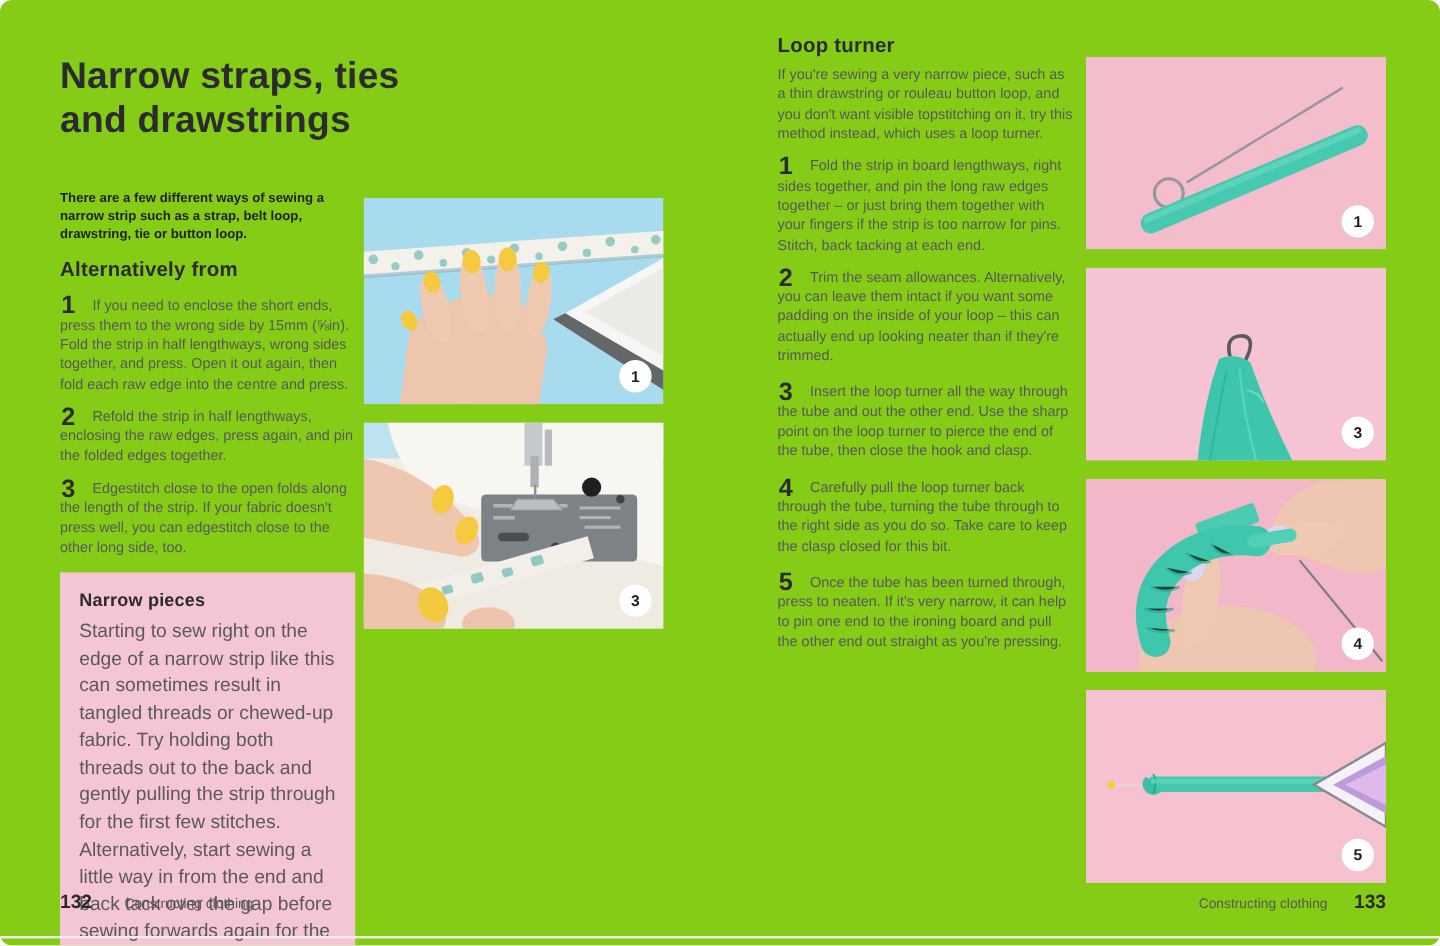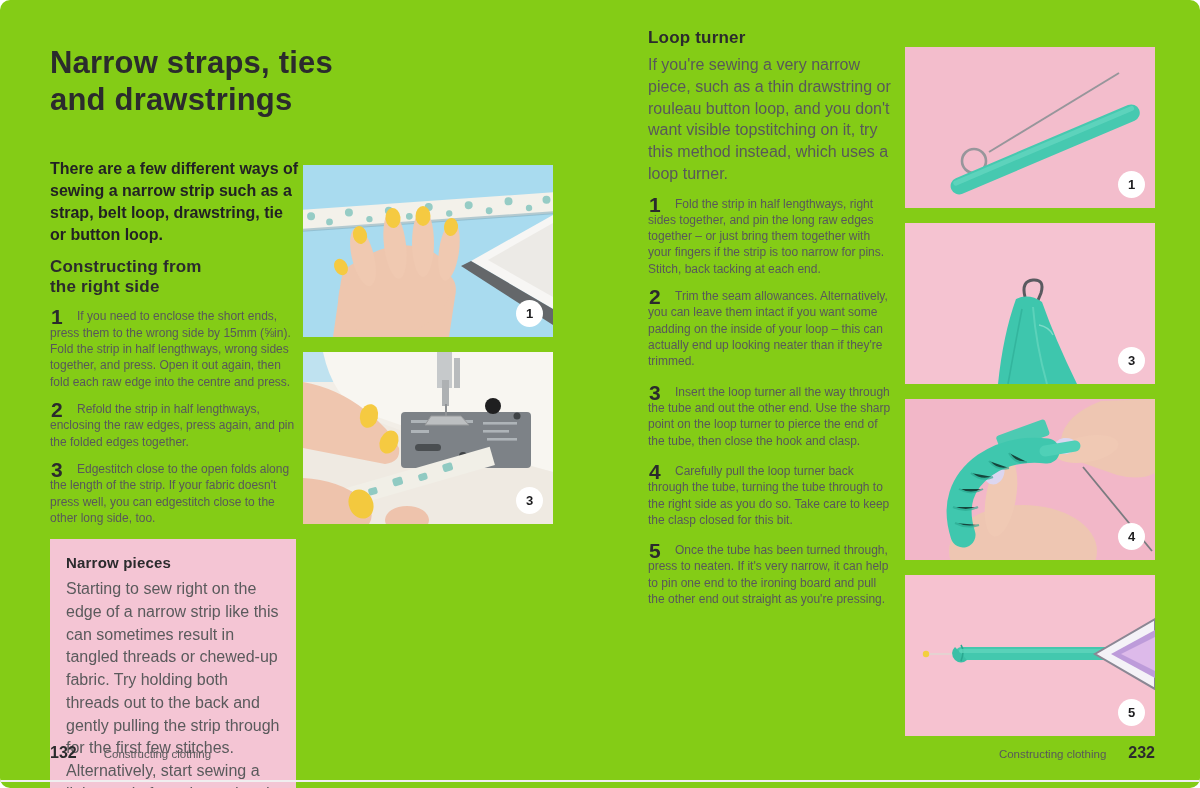--- a/index.html
+++ b/index.html
@@ -9,26 +9,26 @@
   .spread::after { content:""; position:absolute; left:0; right:0; bottom:6px; height:2px; background:#f0eff0; }
 
   
   .col { position:absolute; }
   .col-left-text  { left:50px;  top:44px; width:250px; }
   .col-right-text { left:648px; top:28px; width:246px; }
 
   .title { font-size:31px; line-height:1.2; font-weight:700; color:#2b2b2d; letter-spacing:.2px; margin-bottom:40px; }
   .title span { display:block; white-space:nowrap; }
 
-  .intro-bold { font-size:16px; line-height:1.36; font-weight:700; color:#222224; margin-bottom:12px; width:250px; }
+  .intro-bold { font-size:11px; line-height:1.36; font-weight:700; color:#222224; margin-bottom:12px; width:250px; }
 
   .h2 { font-size:17px; line-height:1.18; font-weight:700; color:#2b2b2d; margin-bottom:6px; letter-spacing:.2px; }
   .h2 span { display:block; white-space:nowrap; }
 
-  .body-text { font-size:16px; line-height:1.36; color:#58585a; margin-bottom:8px; }
+  .body-text { font-size:12px; line-height:1.36; color:#58585a; margin-bottom:8px; }
 
   .step { position:relative; margin-top:11px; }
   .step .num { position:absolute; left:1px; top:-3px; font-size:21px; font-weight:700; color:#2b2b2d; }
   .step p { font-size:12px; line-height:1.36; color:#58585a; text-indent:27px; }
 
   .tipbox { margin-top:13px; background:#f4c5d4; padding:15px 15px 13px 16px; width:246px; }
   .tipbox h3 { font-size:15px; font-weight:700; color:#2b2b2d; margin-bottom:7px; letter-spacing:.2px; }
   .tipbox p { font-size:16px; line-height:1.42; color:#5a5а5c; color:#5a5a5c; }
 
   
@@ -55,22 +55,21 @@
 
 <div class="spread">
 
   <section class="col col-left-text">
     <h1 class="title">
       <span>Narrow straps, ties</span>
       <span>and drawstrings</span>
     </h1>
     <p class="intro-bold">There are a few different ways of sewing a narrow strip such as a strap, belt loop, drawstring, tie or button loop.</p>
     <h2 class="h2">
-      <span>Constructing from</span>
-      <span>the right side</span>
+      <span>Alternatively from</span>
     </h2>
 
     <div class="step">
       <span class="num">1</span>
       <p>If you need to enclose the short ends, press them to the wrong side by 15mm (⅝in). Fold the strip in half lengthways, wrong sides together, and press. Open it out again, then fold each raw edge into the centre and press.</p>
     </div>
     <div class="step">
       <span class="num">2</span>
       <p>Refold the strip in half lengthways, enclosing the raw edges, press again, and pin the folded edges together.</p>
     </div>
@@ -196,21 +195,21 @@
       <div class="badge">3</div>
     </figure>
   </div>
 
   <section class="col col-right-text">
     <h2 class="h2">Loop turner</h2>
     <p class="body-text">If you're sewing a very narrow piece, such as a thin drawstring or rouleau button loop, and you don't want visible topstitching on it, try this method instead, which uses a loop turner.</p>
 
     <div class="step">
       <span class="num">1</span>
-      <p>Fold the strip in half lengthways, right sides together, and pin the long raw edges together – or just bring them together with your fingers if the strip is too narrow for pins. Stitch, back tacking at each end.</p>
+      <p>Fold the strip in board lengthways, right sides together, and pin the long raw edges together – or just bring them together with your fingers if the strip is too narrow for pins. Stitch, back tacking at each end.</p>
     </div>
     <div class="step">
       <span class="num">2</span>
       <p>Trim the seam allowances. Alternatively, you can leave them intact if you want some padding on the inside of your loop – this can actually end up looking neater than if they're trimmed.</p>
     </div>
     <div class="step" style="margin-top:14px">
       <span class="num">3</span>
       <p>Insert the loop turner all the way through the tube and out the other end. Use the sharp point on the loop turner to pierce the end of the tube, then close the hook and clasp.</p>
     </div>
     <div class="step" style="margin-top:14px">
@@ -304,16 +303,16 @@
         </g>
       </svg>
       <div class="badge">5</div>
     </figure>
   </div>
 
   <footer class="footer footer-left">
     <span class="pnum">132</span><span class="chapter">Constructing clothing</span>
   </footer>
   <footer class="footer footer-right">
-    <span class="chapter">Constructing clothing</span><span class="pnum">232</span>
+    <span class="chapter">Constructing clothing</span><span class="pnum">133</span>
   </footer>
 
 </div>
 
 </body></html>

